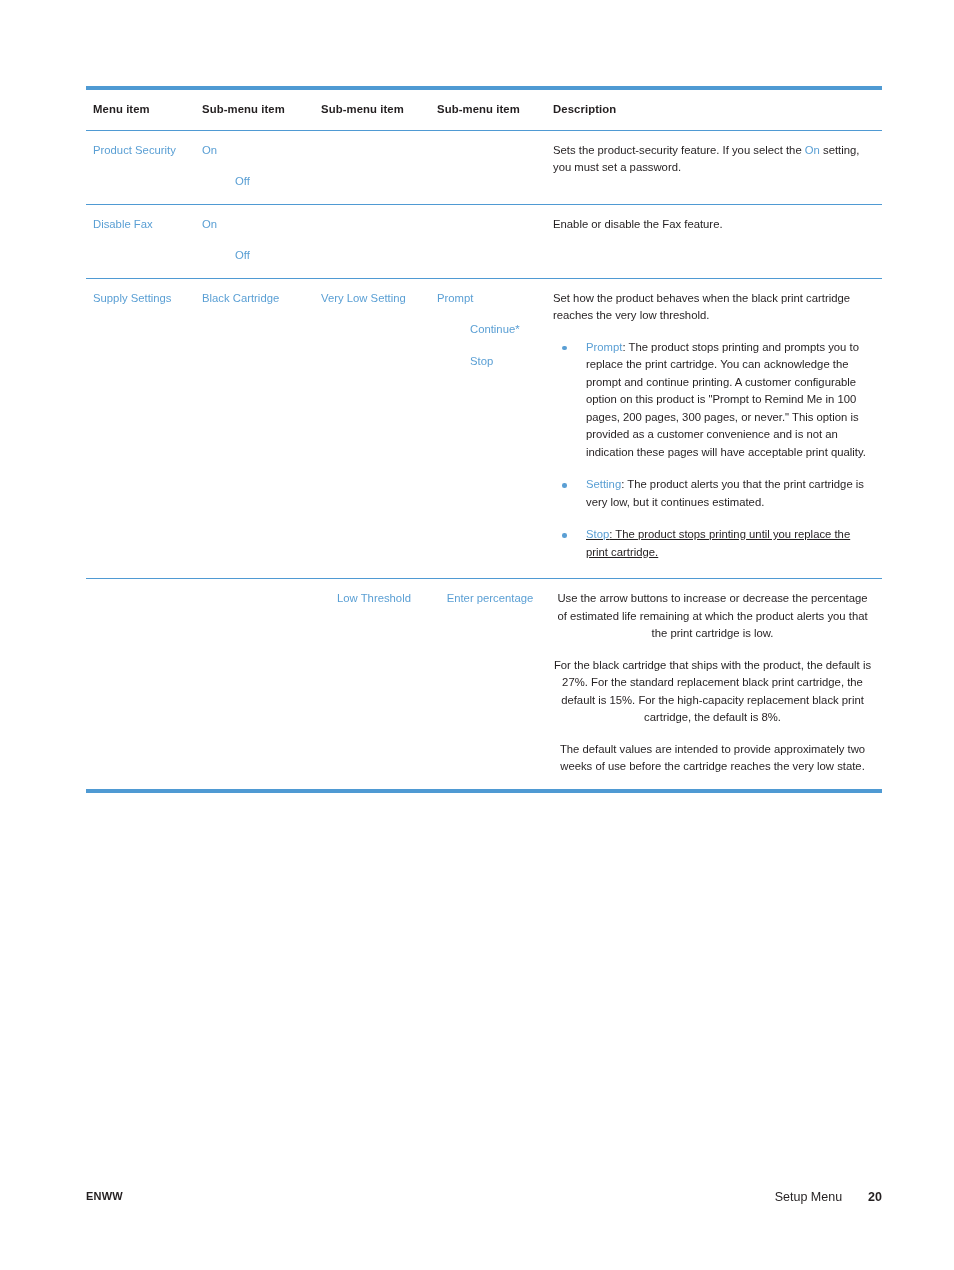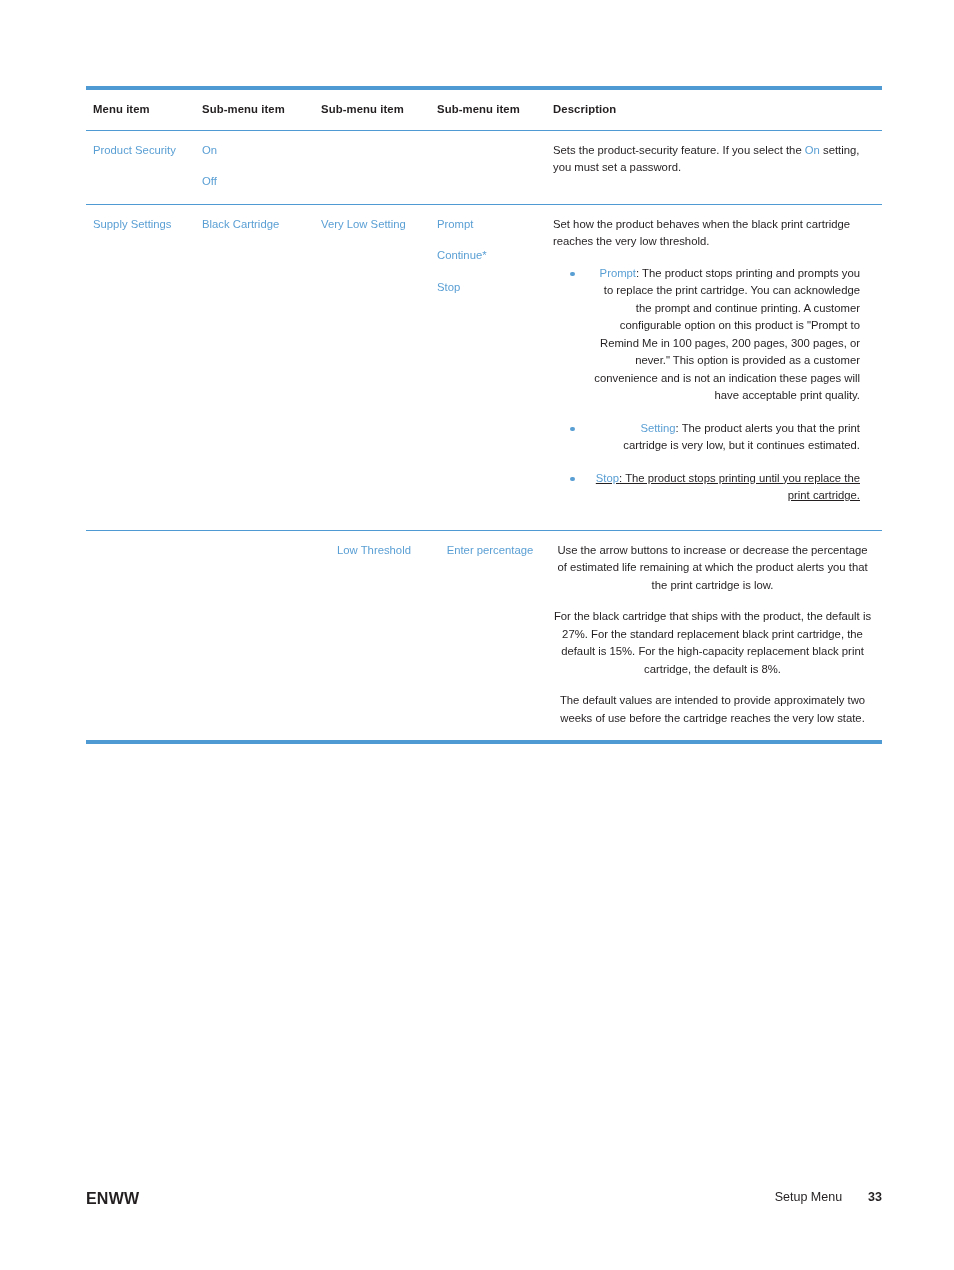--- a/index.html
+++ b/index.html
@@ -75,32 +75,32 @@
 
   .blue {
     color: #5a9fd4;
   }
   .opt {
     color: #5a9fd4;
     display: block;
   }
   .opt + .opt {
     margin-top: 14px;
+    margin-left: 33px;
   }
 
   .desc p {
     margin: 0 0 14px 0;
   }
   .desc p:last-child { margin-bottom: 0; }
 
   ul.bullets {
     list-style: none;
-    margin: 12px;
+    margin: 4px;
     padding: 0;
-    text-align: right;
   }
   ul.bullets li {
     position: relative;
     padding-left: 29px;
     margin-bottom: 15px;
   }
   ul.bullets li:last-child { margin-bottom: 0; text-decoration: underline; }
   ul.bullets li:before {
     content: "";
     position: absolute;
@@ -117,21 +117,21 @@
     position: absolute;
     left: 86px;
     top: 1190px;
     width: 796px;
     height: 22px;
   }
   .footer .left {
     position: absolute;
     left: 0;
     top: 0;
-    font-size: 16px;
+    font-size: 11px;
     font-weight: bold;
     color: #231f20;
     letter-spacing: 0.2px;
   }
   .footer .right {
     position: absolute;
     right: 0;
     top: 0;
     font-size: 12.5px;
     color: #231f20;
@@ -179,20 +179,34 @@
             <span class="opt">Off</span>
           </td>
           <td></td>
           <td></td>
           <td class="desc">
             <p><span>Sets the product-security feature. If you select the </span><span class="blue">On</span><span> setting, you must set a password.</span></p>
           </td>
         </tr>
 
 
+        <tr>
+          <td>
+            <span class="blue">Disable Fax</span>
+          </td>
+          <td>
+            <span class="opt">On</span>
+            <span class="opt">Off</span>
+          </td>
+          <td></td>
+          <td></td>
+          <td class="desc">
+            <p>Enable or disable the Fax feature.</p>
+          </td>
+        </tr>
 
         <tr>
           <td>
             <span class="blue">Supply Settings</span>
           </td>
           <td>
             <span class="opt">Black Cartridge</span>
           </td>
           <td>
             <span class="opt">Very Low Setting</span>
@@ -228,17 +242,17 @@
           </td>
         </tr>
 
       </tbody>
     </table>
   </div>
 
   <div class="footer">
     <div class="left">ENWW</div>
     <div class="right">
-      <span class="chap">Setup Menu</span><span class="pno">33</span>
+      <span class="chap">Setup Menu</span><span class="pno">20</span>
     </div>
   </div>
 
 </div>
 
 </body></html>

